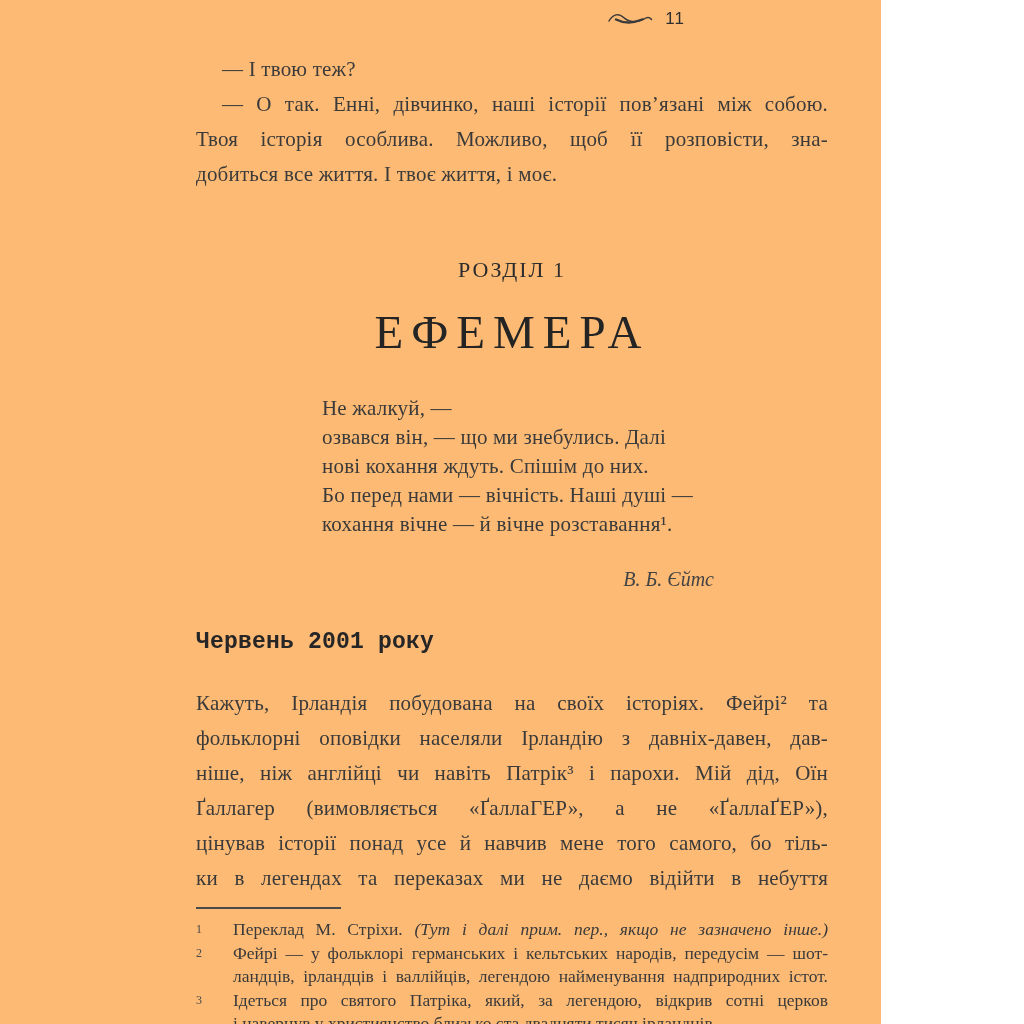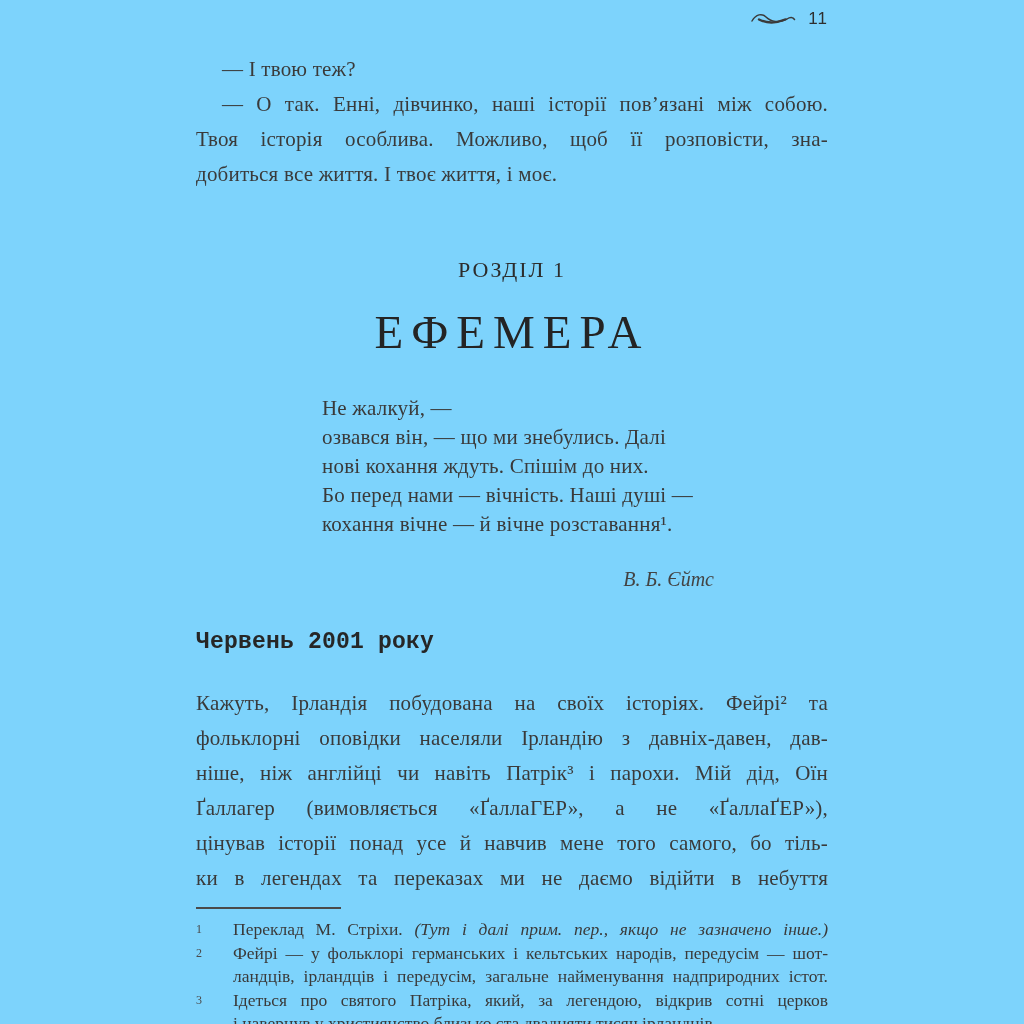--- a/index.html
+++ b/index.html
@@ -1,17 +1,17 @@
 <!DOCTYPE html>
 <html><head>
 <meta charset="utf-8">
 <style>
   html,body { margin:0; padding:0; background:#ffffff; }
   .page {
-    position:relative; width:1024px; height:1024px; background:#7dd3fc;
+    position:relative; width:881px; height:1024px; background:#fdba74;
     font-family:"Liberation Serif", serif; color:#3a3a3a; overflow:hidden;
   }
   .header {
     position:absolute; top:9px; right:196px;
     display:flex; align-items:center; gap:11px;
   }
   .pagenum {
     font-family:"Liberation Sans", sans-serif; font-size:17px;
     color:#2e2e2e; letter-spacing:1px; line-height:20px;
   }
@@ -108,21 +108,21 @@
 
       <div class="fn-row">
         <div class="fn-marker">1</div>
         <div class="fn-body jl"><span>Переклад М. Стріхи. </span><span class="it">(Тут і далі прим. пер., якщо не зазначено інше.)</span></div>
       </div>
 
       <div class="fn-row">
         <div class="fn-marker">2</div>
         <div class="fn-body">
           <div class="jl">Фейрі — у фольклорі германських і кельтських народів, передусім — шот-</div>
-          <div class="jl">ландців, ірландців і передусім, загальне найменування надприродних істот.</div>
+          <div class="jl">ландців, ірландців і валлійців, легендою найменування надприродних істот.</div>
         </div>
       </div>
 
       <div class="fn-row">
         <div class="fn-marker">3</div>
         <div class="fn-body">
           <div class="jl">Ідеться про святого Патріка, який, за легендою, відкрив сотні церков</div>
           <div class="ll">і навернув у християнство близько ста двадцяти тисяч ірландців.</div>
         </div>
       </div>

